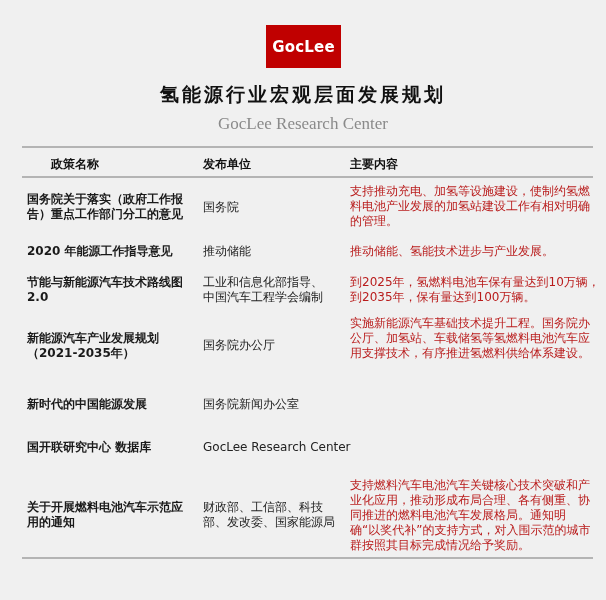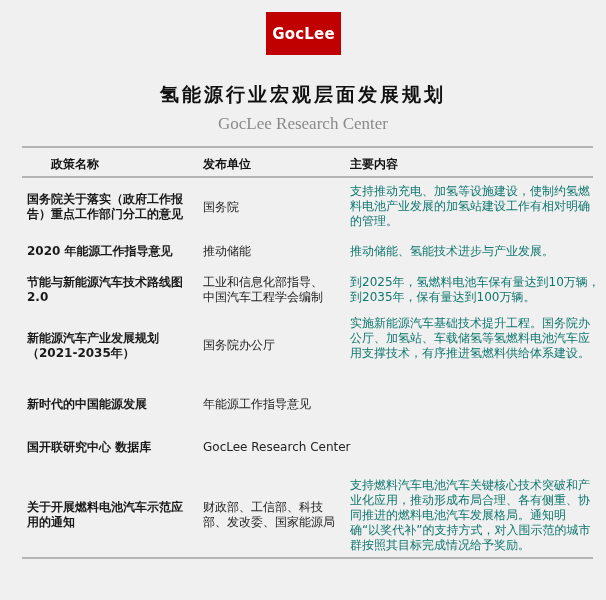--- a/index.html
+++ b/index.html
@@ -6,21 +6,21 @@
     html, body {
       width: 606px; height: 600px;
       background: #f0f0f0;
       overflow: hidden;
       font-family: "DejaVu Sans", "Liberation Sans", sans-serif;
       color: #1a1a1a;
     }
     .page { position: relative; width: 606px; height: 600px; background: #f0f0f0; }
 
     .logo {
-      position: absolute; left: 266px; top: 12px;
+      position: absolute; left: 266px; top: 25px;
       width: 75px; height: 43px;
       background: #c00000;
       display: flex; align-items: center; justify-content: center;
       color: #ffffff; font-weight: bold; font-size: 15px;
       font-family: "DejaVu Sans", sans-serif;
       letter-spacing: 0.2px;
     }
     .title {
       position: absolute; left: 0; top: 82px; width: 606px;
       text-align: center;
@@ -34,21 +34,21 @@
       font-family: "Liberation Serif", "DejaVu Serif", serif;
       font-size: 17px; color: #8a8a8a;
     }
     .hline {
       position: absolute; left: 22px; width: 571px; height: 2px;
       background: #b4b4b4;
     }
     .col { position: absolute; font-size: 12px; line-height: 15px; }
     .c1 { left: 27px; width: 165px; font-weight: bold; }
     .c2 { left: 203px; width: 140px; color: #222; }
-    .c3 { left: 350px; width: 240px; color: #0f766e; }
+    .c3 { left: 350px; width: 240px; color: #b91c1c; }
     .hdr { font-weight: bold; color: #111; }
     .footer {
       position: absolute; left: 16px; top: 584px;
       font-size: 12px; color: #222;
     }
   </style>
 </head>
 <body>
 
 <div class="page">
@@ -78,21 +78,21 @@
 
   <div class="col c1" style="top:275px; width:170px;">节能与新能源汽车技术路线图2.0</div>
   <div class="col c2" style="top:275px; width:130px;">工业和信息化部指导、中国汽车工程学会编制</div>
   <div class="col c3" style="top:275px; width:250px;">到2025年，氢燃料电池车保有量达到10万辆，到2035年，保有量达到100万辆。</div>
 
   <div class="col c1" style="top:331px; width:160px;">新能源汽车产业发展规划（2021-2035年）</div>
   <div class="col c2" style="top:338px;">国务院办公厅</div>
   <div class="col c3" style="top:316px;">实施新能源汽车基础技术提升工程。国务院办公厅、加氢站、车载储氢等氢燃料电池汽车应用支撑技术，有序推进氢燃料供给体系建设。</div>
 
   <div class="col c1" style="top:397px;">新时代的中国能源发展</div>
-  <div class="col c2" style="top:397px;">年能源工作指导意见</div>
+  <div class="col c2" style="top:397px;">国务院新闻办公室</div>
 
   <div class="col c1" style="top:440px;">国开联研究中心 数据库</div>
   <div class="col c2" style="top:440px; width:180px;">GocLee Research Center</div>
 
   <div class="col c1" style="top:500px; width:162px;">关于开展燃料电池汽车示范应用的通知</div>
   <div class="col c2" style="top:500px; width:138px;">财政部、工信部、科技部、发改委、国家能源局</div>
   <div class="col c3" style="top:478px; width:245px;">支持燃料汽车电池汽车关键核心技术突破和产业化应用，推动形成布局合理、各有侧重、协同推进的燃料电池汽车发展格局。通知明确“以奖代补”的支持方式，对入围示范的城市群按照其目标完成情况给予奖励。</div>
 
   <div class="hline" style="top:557px;"></div>
 

